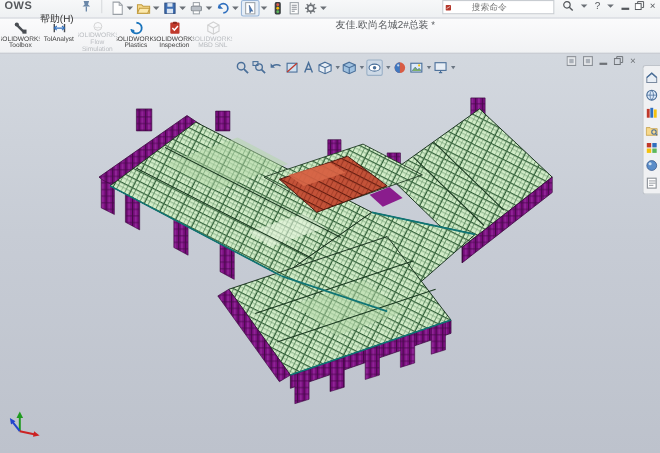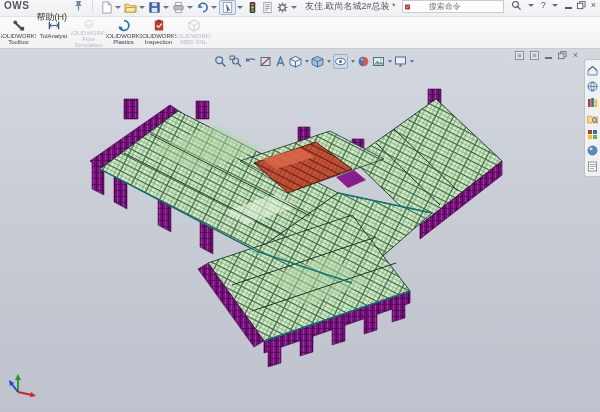--- a/index.html
+++ b/index.html
@@ -13,21 +13,21 @@
   .logo-partial { font-weight:bold; color:#55585c; font-size:10px; letter-spacing:.5px; }
   .menu-item { color:#333; font-size:9px; padding:11px 5px; cursor:default; }
   .pin-btn { display:flex; align-items:center; margin-right:3px; }
   .vsep { width:1px; height:12px; background:#d8dadd; margin:0 4px; }
   .qa-group { display:flex; align-items:center; }
   .qa-btn { display:flex; align-items:center; padding:0 1px; height:15px; }
   .qa-btn.active { border:1px solid #9ab6d8; background:#e6eef7; border-radius:2px; }
   .caret { width:0; height:0; border-left:3px solid transparent; border-right:3px solid transparent;
     border-top:3px solid #6b7076; margin:0 2px 0 1px; }
   .title-text { flex:1; text-align:center; font-size:9px; color:#55585c;
-    white-space:nowrap; overflow:hidden; }
+    white-space:nowrap; overflow:hidden;margin-top:16px; }
   .search-box { width:102px; height:13px; background:#fff; border:1px solid #c8ccd1;
     display:flex; align-items:center; padding:0 2px; gap:19px; }
   .search-box input { border:none; outline:none; width:72px; font-size:8px; color:#444;
     font-family:"Liberation Sans",sans-serif; background:transparent; }
   .tb-right { display:flex; align-items:center; gap:5px; margin-left:5px; }
   .tb-right .sym { font-size:9px; color:#55585c; line-height:1; }
   .min-glyph { display:inline-block; width:7px; border-bottom:2px solid #55585c; height:6px; }
 
   
   .ribbon { height:32px; background:linear-gradient(#fbfbfc,#f1f2f4);

